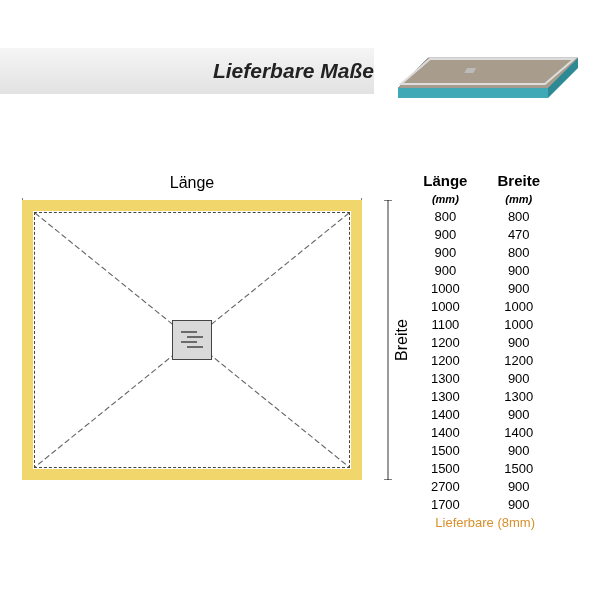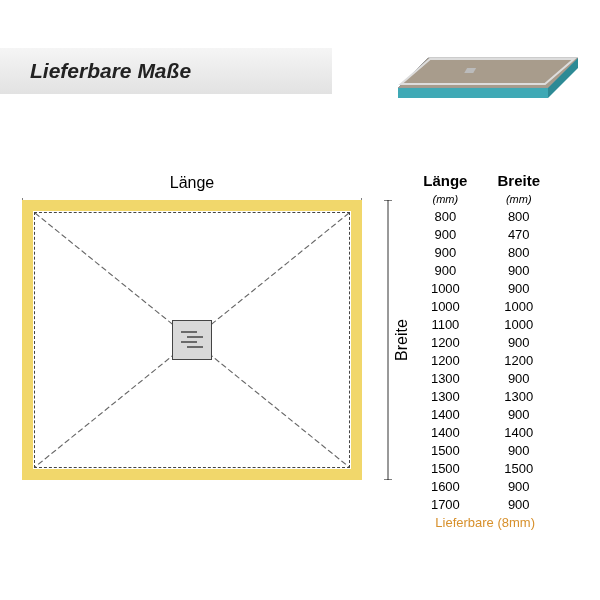--- a/index.html
+++ b/index.html
@@ -1,21 +1,21 @@
 <!DOCTYPE html>
 <html><head>
 <meta charset="utf-8">
 <style>
   * { box-sizing: border-box; margin: 0; padding: 0; }
   body { width: 600px; height: 600px; font-family: Arial, sans-serif; background: #fff; position: relative; }
 
   .title-bar {
-    position: absolute; top: 48px; left: 0; width: 332px; height: 46px;
+    position: absolute; top: 48px; left: 0; width: 374px; height: 46px;
     background: linear-gradient(to bottom, #f5f5f5, #e2e2e2);
-    display: flex; align-items: center; padding-left: 30px;
+    display: flex; align-items: center; padding-left: 22px; justify-content: flex-end;
   }
   .title-bar span { font-size: 21px; font-weight: bold; font-style: italic; color: #222; }
 
   .product-img {
     position: absolute; top: 18px; right: 12px; width: 220px; height: 110px;
   }
   .product-img svg { width: 100%; height: 100%; }
 
   .diagram {
     position: absolute; top: 200px; left: 22px; width: 360px; height: 310px;
@@ -54,21 +54,21 @@
   .drain svg { width: 30px; height: 30px; }
 
   .dichtband {
     position: absolute; right: 65px; bottom: 70px; color: #d7902c; font-size: 13px;
   }
 
   .size-table {
     position: absolute; top: 170px; right: 44px; font-size: 14px;
   }
   .size-table th { font-weight: bold; padding: 0 14px; font-size: 15px; }
-  .size-table .unit { font-style: italic; font-size: 11px; font-weight: normal; }
+  .size-table .unit { font-style: italic; font-size: 11px; font-weight: bold; }
   .size-table td { text-align: center; padding: 0.5px 14px; font-size: 13px; margin-top: 40px; }
 </style>
 </head>
 <body>
 
 <div class="title-bar">
   <span>Lieferbare Maße</span>
 </div>
 
 <div class="product-img">
@@ -183,21 +183,21 @@
       </tr>
       <tr>
         <td>1500</td>
         <td>900</td>
       </tr>
       <tr>
         <td>1500</td>
         <td>1500</td>
       </tr>
       <tr>
-        <td>1600</td>
+        <td>2700</td>
         <td>900</td>
       </tr>
       <tr>
         <td>1700</td>
         <td>900</td>
       </tr>
     </tbody>
 </table>
 
 </body></html>

